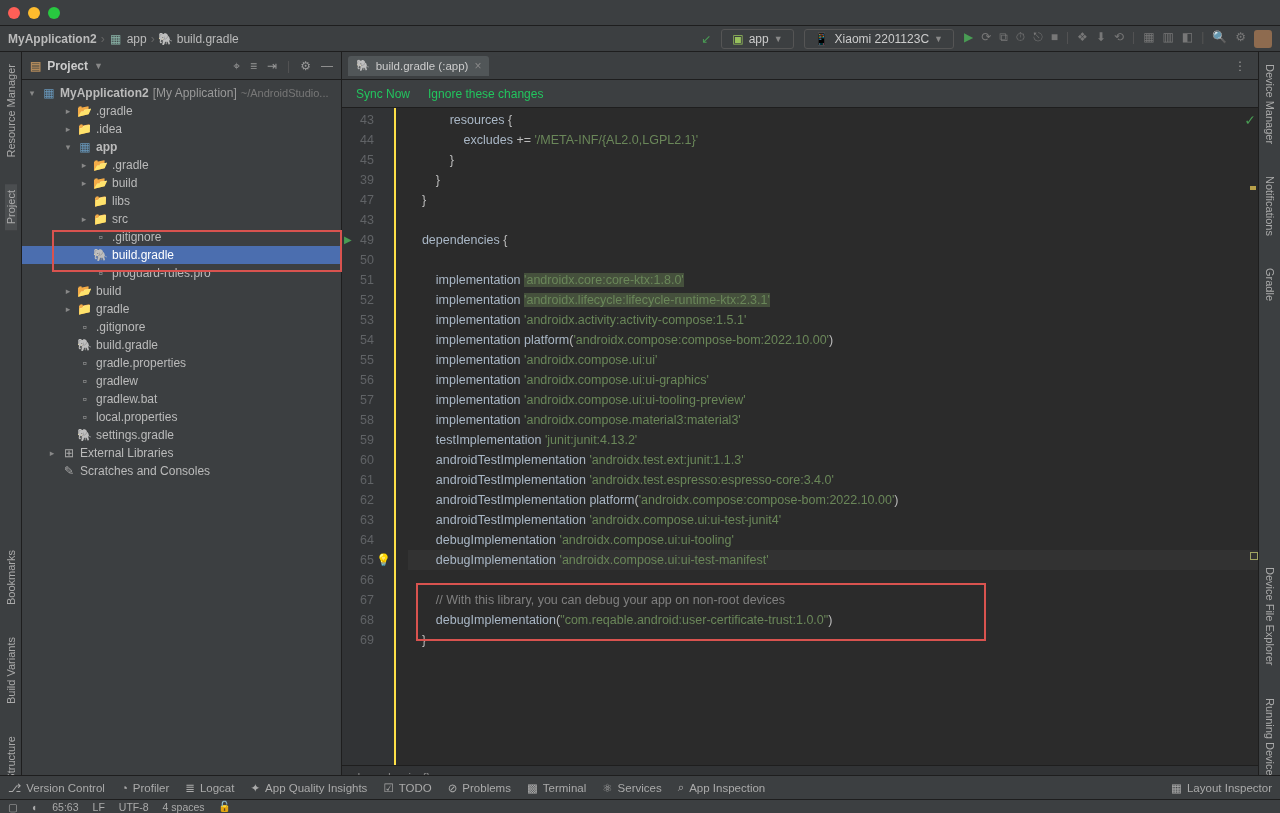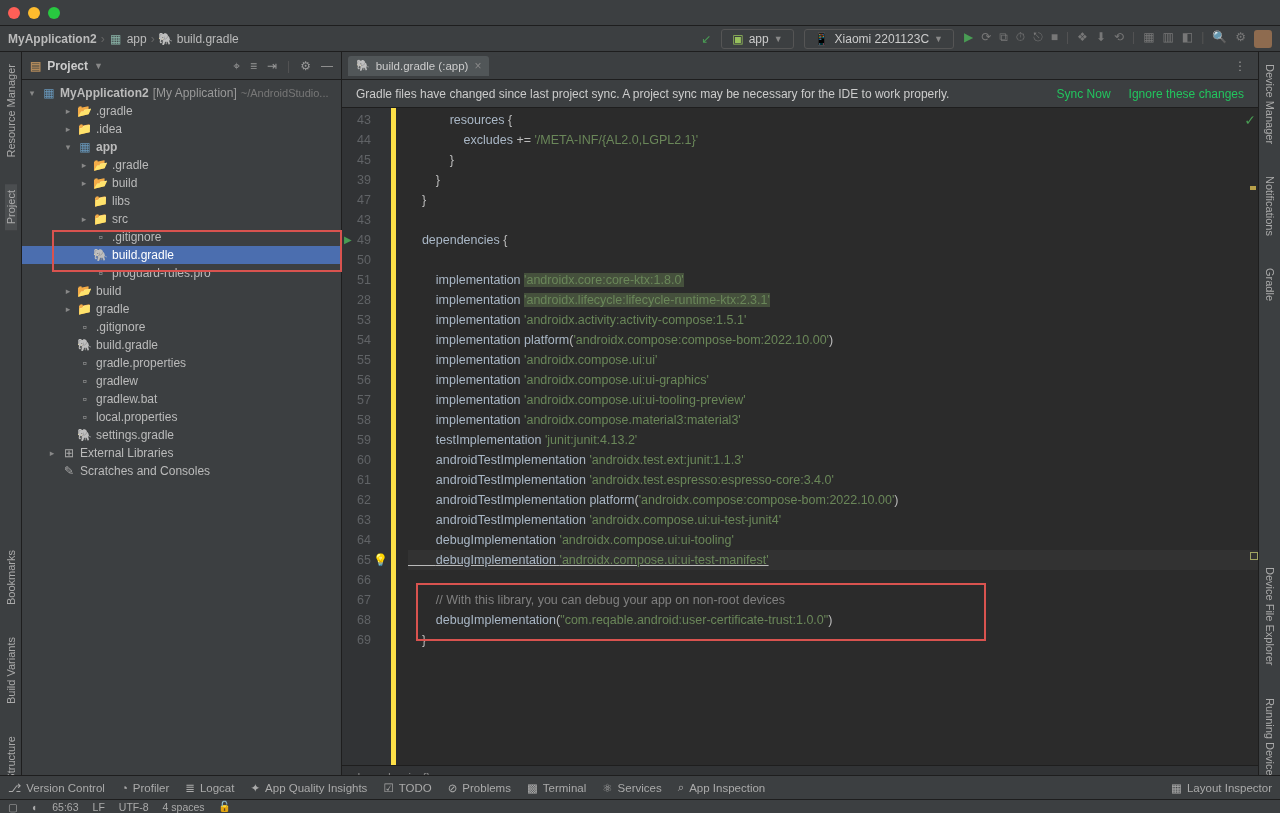--- a/index.html
+++ b/index.html
@@ -61,27 +61,27 @@
 .tabstrip { height: 28px; background: #3c3f41; border-bottom: 1px solid #1e1e1e; display: flex; align-items: center; padding: 0 6px; }
 .tab { background: #515658; padding: 3px 8px; border-radius: 3px 3px 0 0; display: flex; align-items: center; gap: 6px; font-size: 11.5px; color: #ccc; }
 .tab-close { color: #888; font-size: 12px; }
 .tab-ellipsis { margin-left: auto; color: #999; padding: 0 6px;}
 
 .gradle-banner { height: 28px; background: #3c3f41; border-bottom: 1px solid #1e1e1e; display: flex; align-items: center; padding: 0 14px; gap: 18px; }
 .gradle-banner .msg { flex: 1; color: #ccc; font-size: 12px; }
 .gradle-banner .link { color: #22c55e; cursor: pointer; }
 
 .code-area { flex: 1; display: flex; font-family: "JetBrains Mono","Menlo",monospace; font-size: 12.5px; line-height: 20px; position: relative; overflow: hidden;}
-.gutter-area { width: 54px; background: #313335; border-right: 5px solid #fde047; padding-top: 2px; }
+.gutter-area { width: 54px; background: #313335; border-right: 2px solid #fde047; padding-top: 2px; }
 .gutter-area .gl { height: 20px; display: flex; align-items: center; justify-content: flex-end; padding-right: 20px; color: #606366; position: relative;}
 .gl .run-tri { position:absolute; left:2px; color:#499c54; font-size:10px;}
 .gl .bulb { position:absolute; right:3px; color:#e2b34c; font-size:12px;}
 .code-body { flex: 1; padding: 2px 0 0 12px; white-space: pre; overflow: hidden;}
 .code-line { height: 20px; }
-.code-body.line65 .code-line:nth-child(23){ background:#323232;text-decoration:underline; }
+.code-body.line65 .code-line:nth-child(23){ background:#323232; }
 .fn { color: #a9b7c6; }
 .str { color: #6a8759; }
 .str-h { color: #6a8759; background: #45503c; }
 .cmt { color: #808080; }
 
 .breadcrumb-bar { height: 22px; background: #313335; border-top: 1px solid #1e1e1e; padding: 0 12px; display: flex; align-items: center; color: #888; font-size: 11px;}
 
 .right-strip-markers { position:absolute; right:0; top:0; bottom:0; width:10px; }
 .marker-green{ position:absolute; top:2px; right:2px; color:#499c54; font-size:14px;}
 .marker-y1{ position:absolute; top:78px; right:2px; width:6px; height:4px; background:#b8a04a;}
@@ -307,36 +307,35 @@
 <div class="editor">
   <div class="tabstrip">
     <div class="tab">
       <span style="color:#8ab4a8;font-size:11px">🐘</span>
       <span>build.gradle (:app)</span>
       <span class="tab-close">×</span>
     </div>
     <span class="tab-ellipsis">⋮</span>
   </div>
   <div class="gradle-banner">
-    <div class="msg">Gradle files have changed since last project sync. A project sync may be necessary for the IDE to work properly.</div>
     <span class="link">Sync Now</span>
     <span class="link">Ignore these changes</span>
   </div>
   <div class="code-area">
     <div class="gutter-area" id="gutter">
         <div class="gl">43</div>
         <div class="gl">44</div>
         <div class="gl">45</div>
         <div class="gl">39</div>
         <div class="gl">47</div>
         <div class="gl">43</div>
         <div class="gl"><span class="run-tri">▶</span>49</div>
         <div class="gl">50</div>
         <div class="gl">51</div>
-        <div class="gl">28</div>
+        <div class="gl">52</div>
         <div class="gl">53</div>
         <div class="gl">54</div>
         <div class="gl">55</div>
         <div class="gl">56</div>
         <div class="gl">57</div>
         <div class="gl">58</div>
         <div class="gl">59</div>
         <div class="gl">60</div>
         <div class="gl">61</div>
         <div class="gl">62</div>

